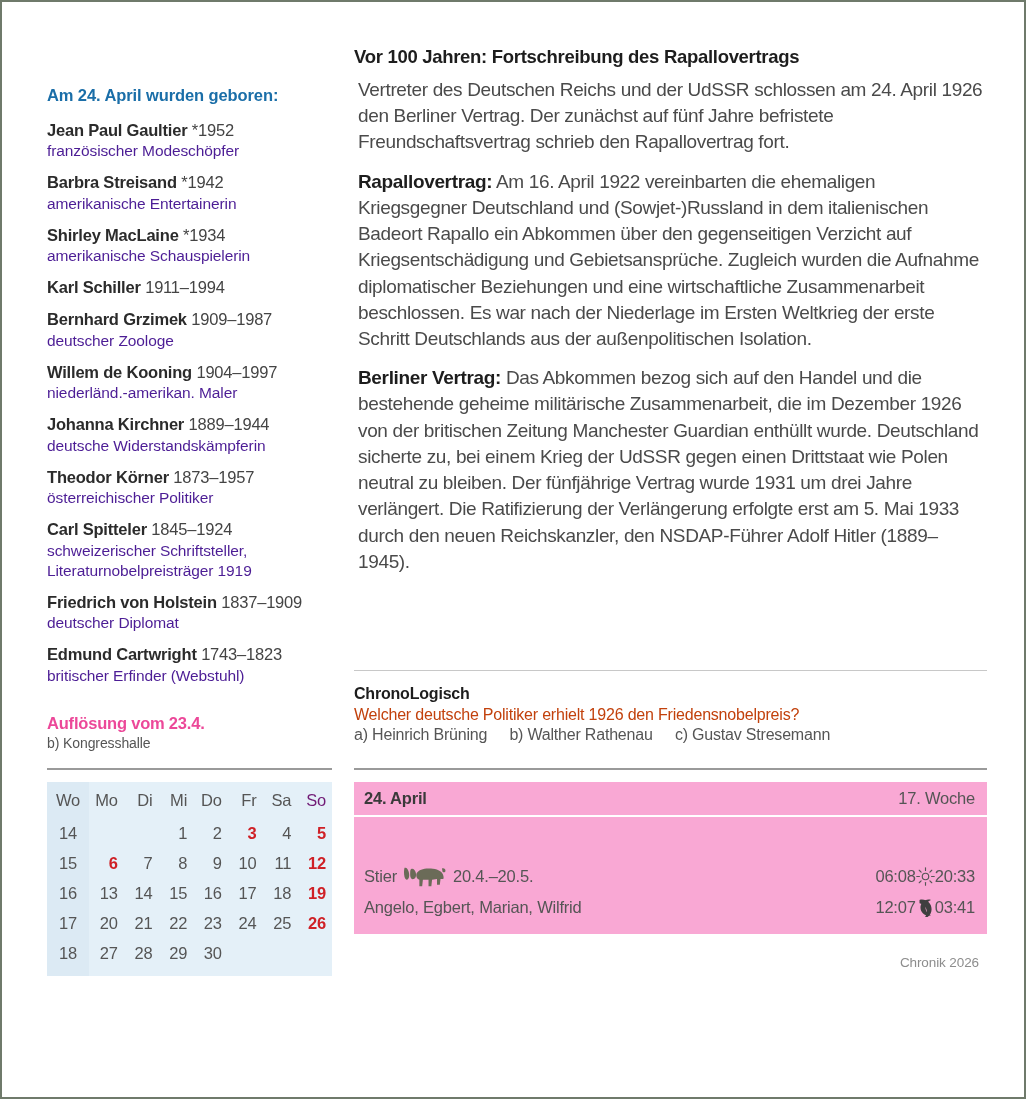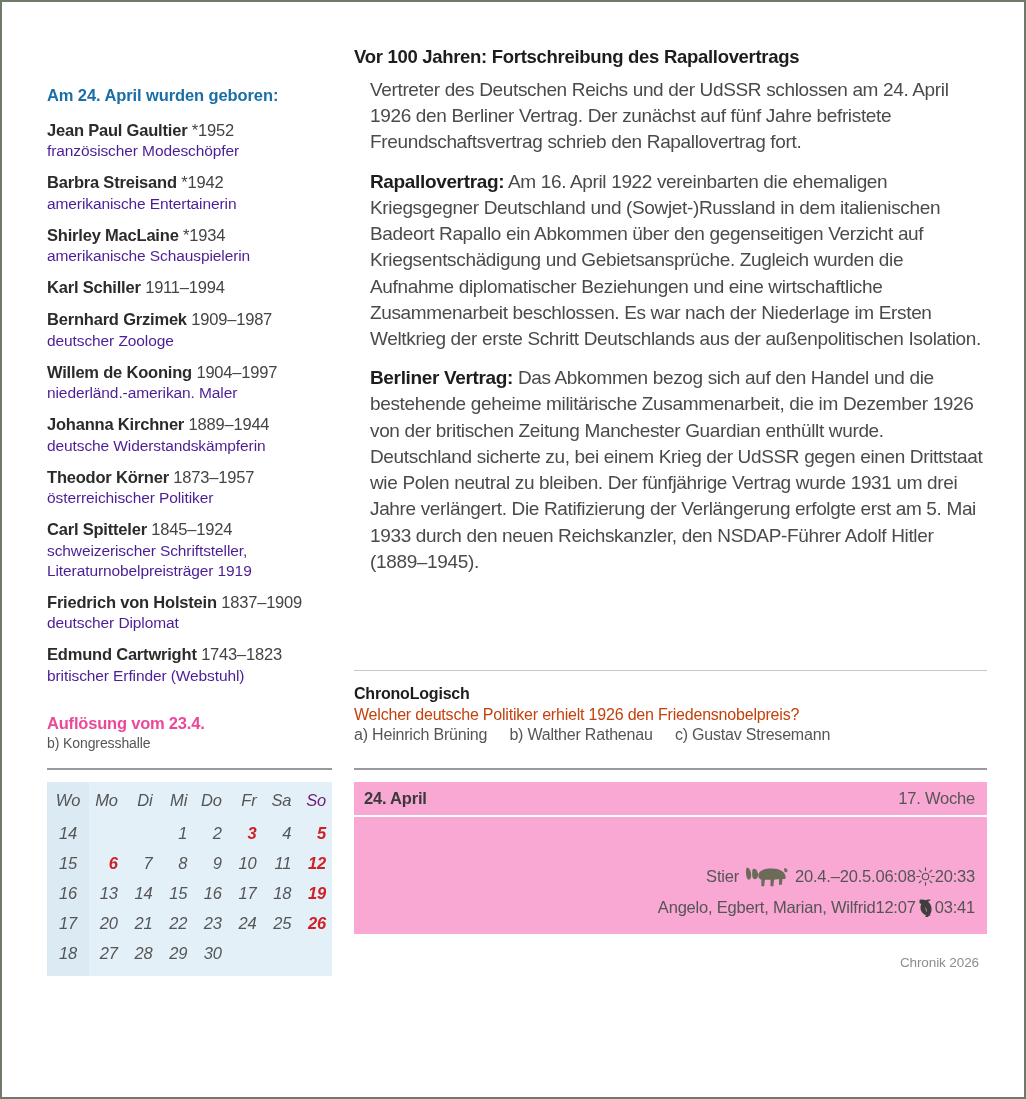--- a/index.html
+++ b/index.html
@@ -89,21 +89,20 @@
   #div-left  { left: 45px;  top: 766px; width: 285px; }
   #div-right { left: 352px; top: 766px; width: 633px; }
   #div-quiz  { left: 352px; top: 668px; width: 633px; height: 1px; background: #c8c8c8;}
 
   
   .cal-wrap {
     position: absolute;
     left: 45px;
     top: 780px;
     width: 285px;
-    font-style: italic;
   }
   table.cal {
     border-collapse: collapse;
     width: 285px;
     background: #e4f0f8;
     table-layout: fixed;
   }
   table.cal th, table.cal td {
     font-size: 16.5px;
     text-align: right;
@@ -144,21 +143,21 @@
     font-weight: bold;
     font-size: 18.5px;
     color: #1d1d1d;
     margin: 0 0 9px 0;
     letter-spacing: -0.3px;
   }
   .article-p {
     font-size: 19px;
     line-height: 1.38;
     color: #4a4a4a;
-    margin: 0 0 13px 16px;
+    margin: 0 0 13px 4px;
     letter-spacing: -0.35px;
   }
   .article-p b {
     color: #1d1d1d;
     font-weight: bold;
   }
 
   
   .quiz {
     position: absolute;
@@ -210,21 +209,21 @@
   .day-week {
     font-size: 16.5px;
     color: #555555;
     letter-spacing: -0.2px;
   }
   .day-body {
     padding: 46px 12px 13px 10px;
   }
   .day-row {
     display: flex;
-    justify-content: flex-end;
+    justify-content: space-between;
     align-items: center;
     font-size: 16.5px;
     color: #555555;
     letter-spacing: -0.2px;
     min-height: 27px;
   }
   .day-row.second { margin-top: 4px; }
   .zodiac-left {
     display: flex;
     align-items: center;

